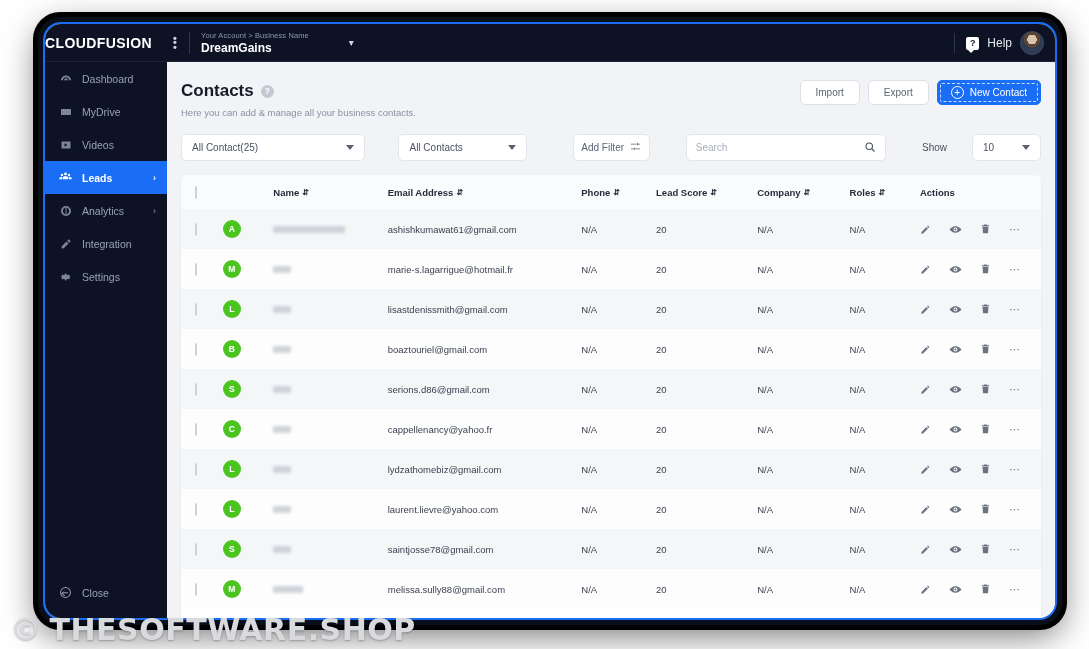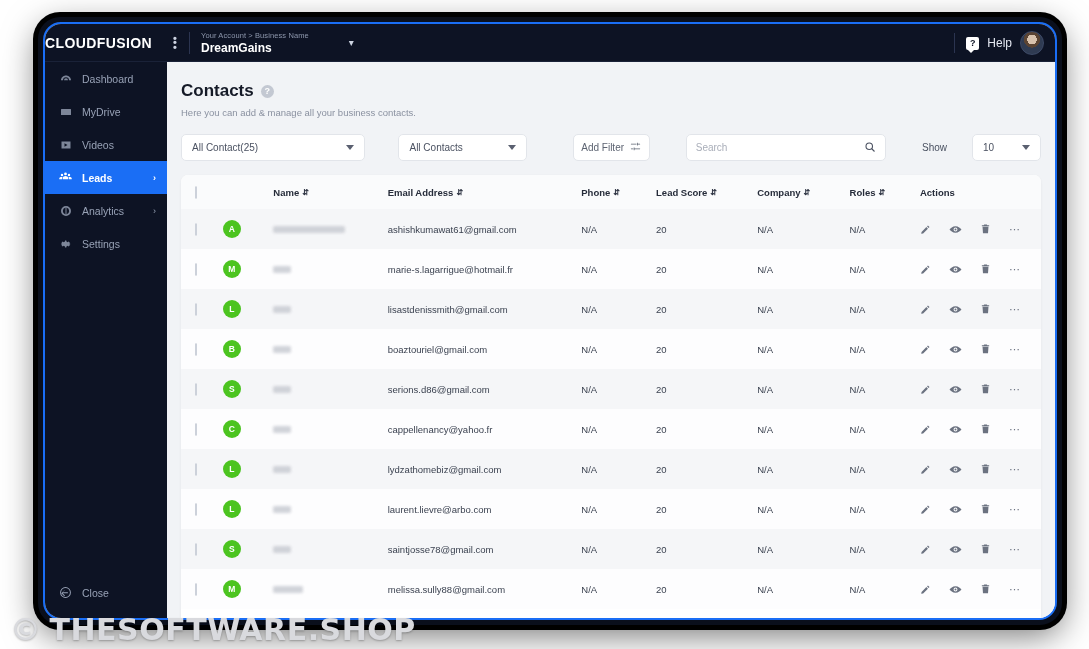--- a/index.html
+++ b/index.html
@@ -251,20 +251,28 @@
         <div class="nav-item">
           <span class="ni-ic">
             <svg width="12" height="12" viewBox="0 0 24 24">
                 <path d="M12 2a10 10 0 1 0 0 20 10 10 0 0 0 0-20zm-1 3.2v13.6A7 7 0 0 1 11 5.2zm2 0a7 7 0 0 1 0 13.6V5.2z"></path>
               </svg>
           </span>
           <span>Analytics</span>
           <span class="chev">›</span>
         </div>
 
+        <div class="nav-item">
+          <span class="ni-ic">
+            <svg width="12" height="12" viewBox="0 0 24 24">
+                <path d="M17.5 2.5l4 4-3 3-4-4 3-3zM13 7l4 4L7.5 20.5 3 21l.5-4.5L13 7z"></path>
+              </svg>
+          </span>
+          <span>Integration</span>
+        </div>
 
         <div class="nav-item">
           <span class="ni-ic">
             <svg width="12" height="12" viewBox="0 0 24 24">
                 <path d="M12 8.5a3.5 3.5 0 1 0 0 7 3.5 3.5 0 0 0 0-7zm9 3.5l-2-1.3.3-2.3-2.2-1.3-1.8 1.5-2.1-.9L12.6 5h-2.5l-.6 2.7-2.1.9L5.6 7.1 3.4 8.4l.3 2.3L1.7 12l2 1.3-.3 2.3 2.2 1.3 1.8-1.5 2.1.9.6 2.7h2.5l.6-2.7 2.1-.9 1.8 1.5 2.2-1.3-.3-2.3L21 12z"></path>
               </svg>
           </span>
           <span>Settings</span>
         </div>
 
@@ -280,20 +288,28 @@
 
       <div id="main">
 
         <div class="page-head">
           <div class="pg-title">
             <span>Contacts</span>
             <span class="qmark">?</span>
           </div>
           <div class="pg-sub">Here you can add &amp; manage all your business contacts.</div>
 
+          <div class="head-btns">
+            <div class="btn">Import</div>
+            <div class="btn">Export</div>
+            <div class="btn primary">
+              <span class="plus-c">+</span>
+              <span>New Contact</span>
+            </div>
+          </div>
         </div>
 
         <div class="filterbar">
           <div class="select" id="sel-allcontact">
             <span>All Contact(25)</span>
             <span class="tri"></span>
           </div>
 
           <div class="select" id="sel-contacts">
             <span>All Contacts</span>
@@ -582,21 +598,21 @@
                       <span class="dots">⋯</span>
                     </div>
                   </td>
                 </tr>
                 <tr>
                   <td class="c-chk"><span class="chk"></span></td>
                   <td class="c-av">
                     <span class="av">L</span>
                   </td>
                   <td class="c-name"><span class="redact" style="width:18px"></span></td>
-                  <td class="c-mail">laurent.lievre@arbo.com</td>
+                  <td class="c-mail">laurent.lievre@yahoo.com</td>
                   <td class="c-phone">N/A</td>
                   <td class="c-score">20</td>
                   <td class="c-comp">N/A</td>
                   <td class="c-roles">N/A</td>
                   <td class="c-act">
                     <div class="acts">
                       <span>
                         <svg width="11" height="11" viewBox="0 0 24 24" fill="#6b7280">
                           <path d="M17.3 3.3l3.4 3.4-1.9 1.9-3.4-3.4 1.9-1.9zM13.9 6.7l3.4 3.4L6.8 20.6 2.6 21.4l.8-4.2L13.9 6.7z"></path>
                         </svg>

